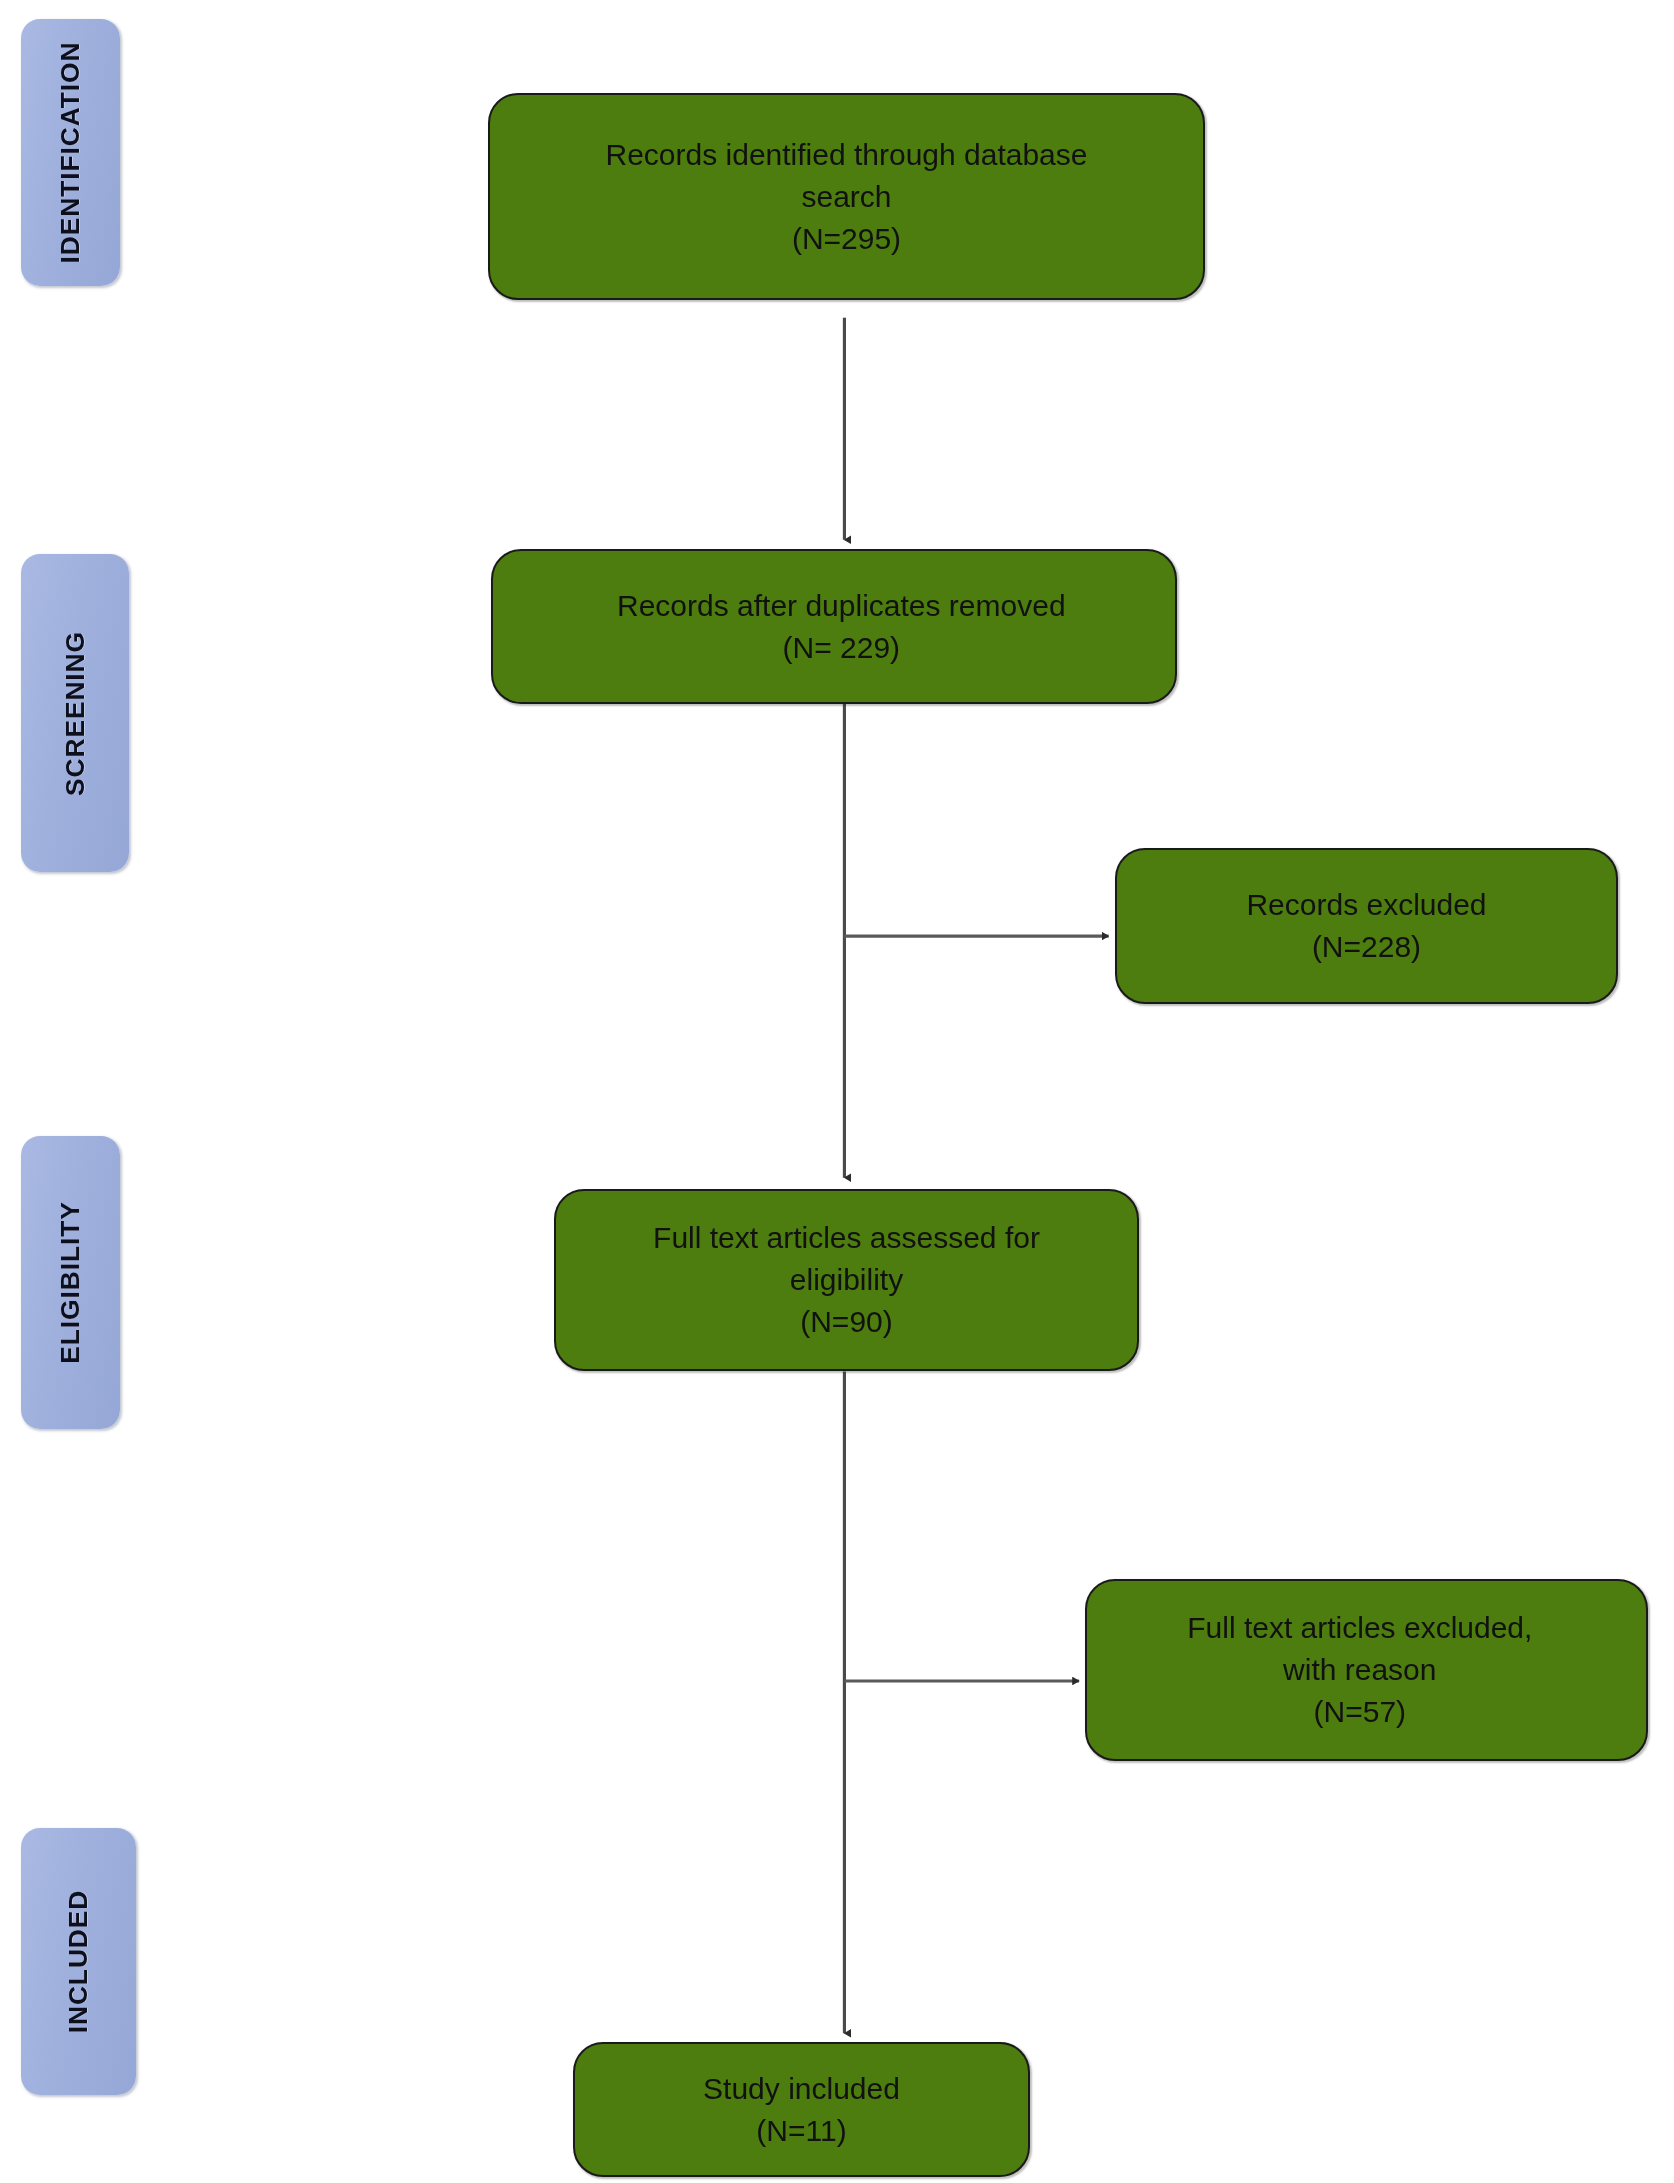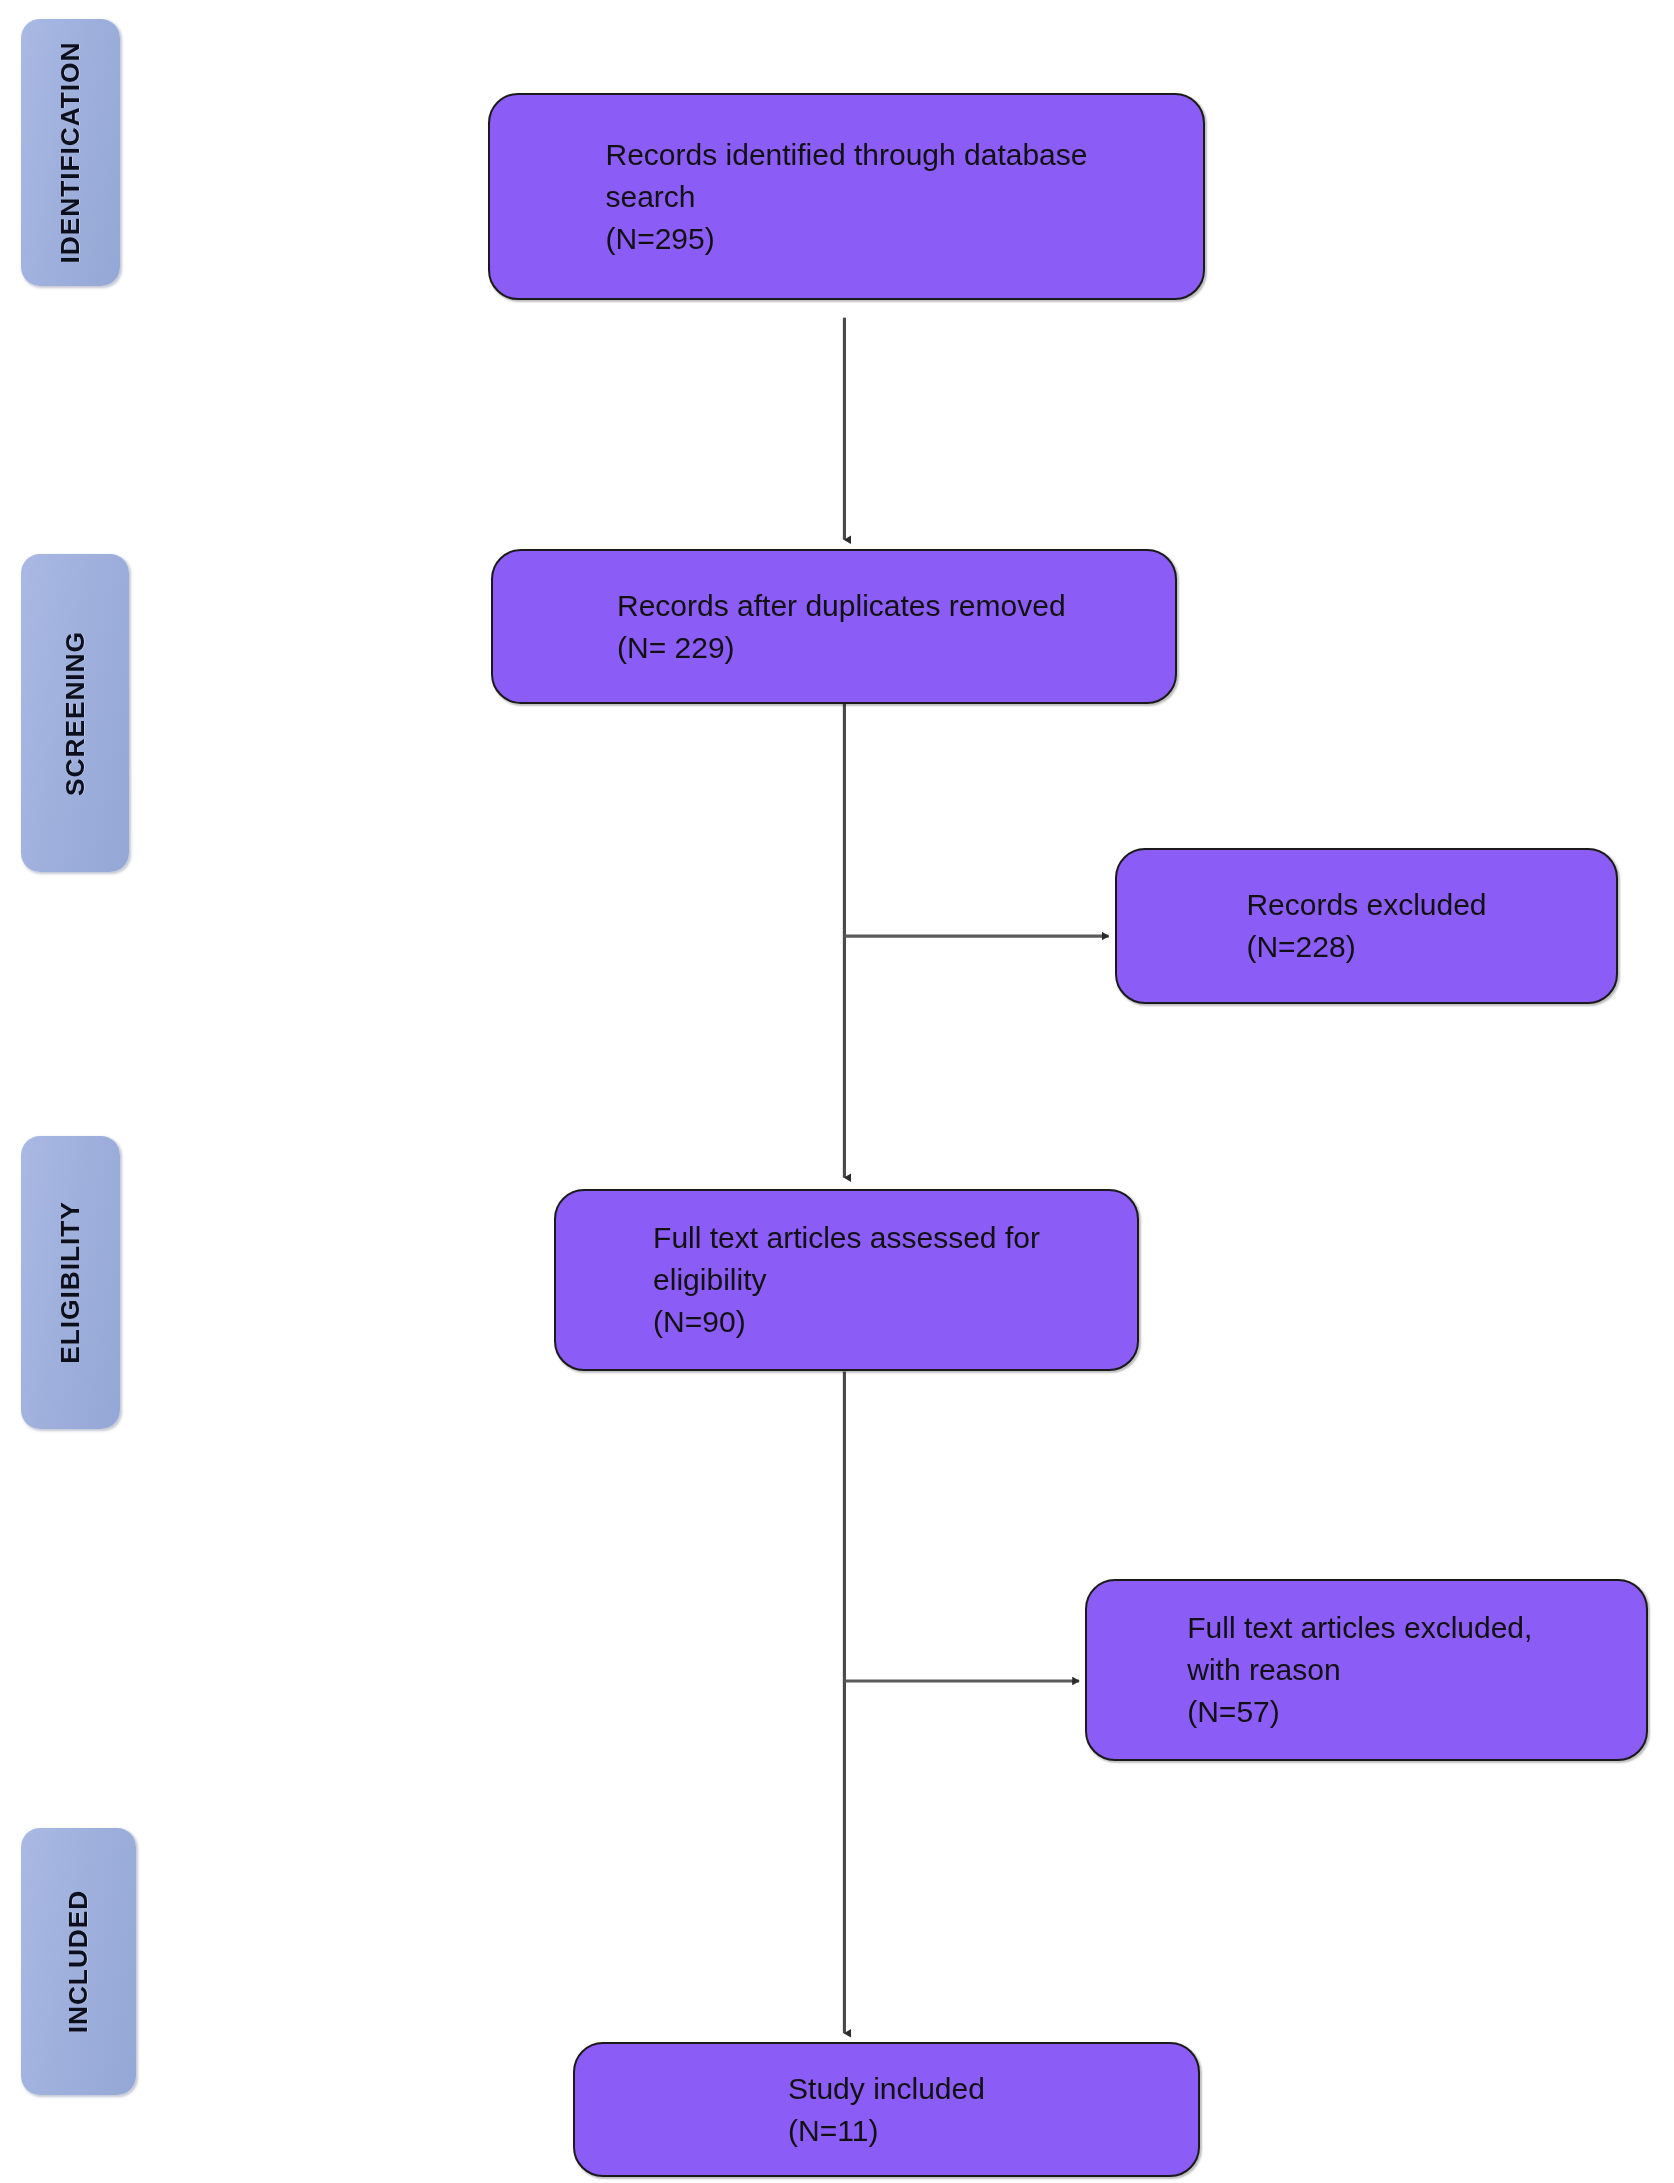--- a/index.html
+++ b/index.html
@@ -37,27 +37,27 @@
     font-size: 26.4px;
     letter-spacing: 0.9px;
     color: #0d0f1c;
     text-shadow: 0 0.6px 0.6px rgba(255,255,255,0.35);
   }
 
   
   .flow-box {
     position: absolute;
     box-sizing: border-box;
-    background: #8b5cf6;
+    background: #4d7c0f;
     border: 2.5px solid #1a1a1a;
     border-radius: 30px;
     display: flex;
     align-items: center;
     justify-content: center;
-    text-align: left;
+    text-align: center;
     padding: 6.3px 21.4px;
     box-shadow: 1.3px 1.9px 1.9px rgba(40,40,40,0.30);
   }
   .flow-box .box-text {
     font-family: "Liberation Sans", sans-serif;
     font-size: 30px;
     line-height: 1.40;
     color: #111111;
     white-space: pre-line;
   }
@@ -145,19 +145,19 @@
 eligibility
 (N=90)</span>
   </div>
 
   <div class="flow-box" style="left:1085px; top:1579px; width:563px; height:182px;padding-left:8px;">
     <span class="box-text">Full text articles excluded,
 with reason
 (N=57)</span>
   </div>
 
-  <div class="flow-box" style="left:573px; top:2042px; width:627px; height:135px;">
+  <div class="flow-box" style="left:573px; top:2042px; width:457px; height:135px;">
     <span class="box-text">Study included
 (N=11)</span>
   </div>
 
 </div>
 
 
 </body></html>

